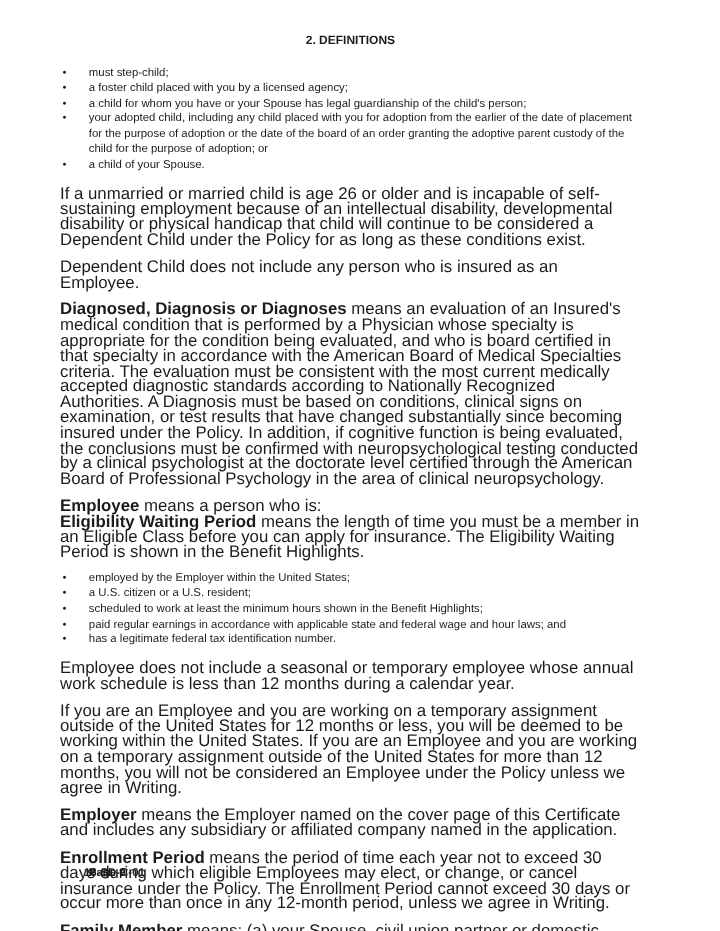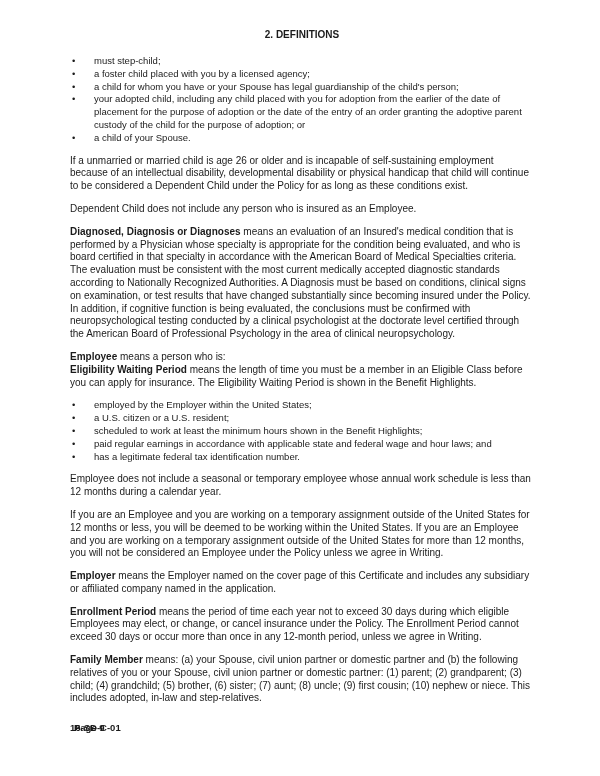--- a/index.html
+++ b/index.html
@@ -11,34 +11,34 @@
     width: 600px;
     height: 776px;
     position: relative;
     font-family: "Liberation Sans", sans-serif;
     color: #1b1b1b;
     overflow: hidden;
   }
   .page {
     position: absolute;
     inset: 0;
-    padding: 28px 66px 0 70px;
+    padding: 28px 66px 0 50px;
     box-sizing: border-box;
     background: #ffffff;
   }
   .doc-title {
     margin: 0 0 14px 0;
     text-align: center;
     font-size: 10px;
     font-weight: bold;
     line-height: 13px;
   }
   .para {
     margin: 0 0 10px 0;
-    font-size: 10px;
+    font-size: 14px;
     line-height: 12.8px;
   }
   .para.no-gap {
     margin-bottom: 0;
   }
   .term {
     font-weight: bold;
   }
   ul.blist {
     list-style: none;
@@ -96,21 +96,21 @@
     <li>
       <span class="bullet">•</span>
       <span class="li-text">a foster child placed with you by a licensed agency;</span>
     </li>
     <li>
       <span class="bullet">•</span>
       <span class="li-text">a child for whom you have or your Spouse has legal guardianship of the child's person;</span>
     </li>
     <li>
       <span class="bullet">•</span>
-      <span class="li-text">your adopted child, including any child placed with you for adoption from the earlier of the date of placement for the purpose of adoption or the date of the entry of an order granting the adoptive parent custody of the child for the purpose of adoption; or</span>
+      <span class="li-text">your adopted child, including any child placed with you for adoption from the earlier of the date of placement for the purpose of adoption or the date of the board of an order granting the adoptive parent custody of the child for the purpose of adoption; or</span>
     </li>
     <li>
       <span class="bullet">•</span>
       <span class="li-text">a child of your Spouse.</span>
     </li>
   </ul>
 
   <p class="para">If a unmarried or married child is age 26 or older and is incapable of self-sustaining employment because of an intellectual disability, developmental disability or physical handicap that child will continue to be considered a Dependent Child under the Policy for as long as these conditions exist.</p>
 
 

